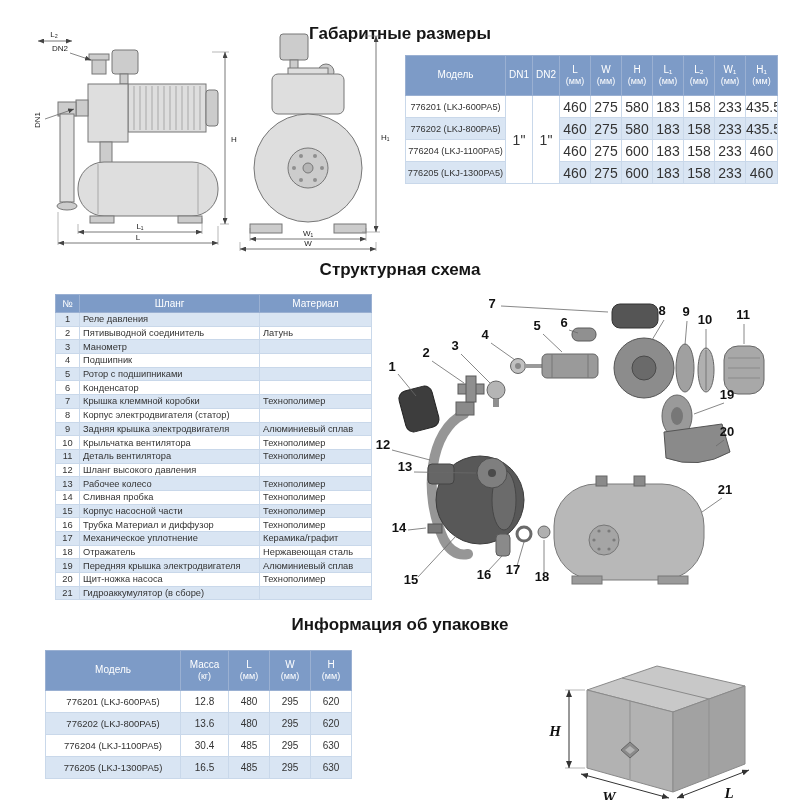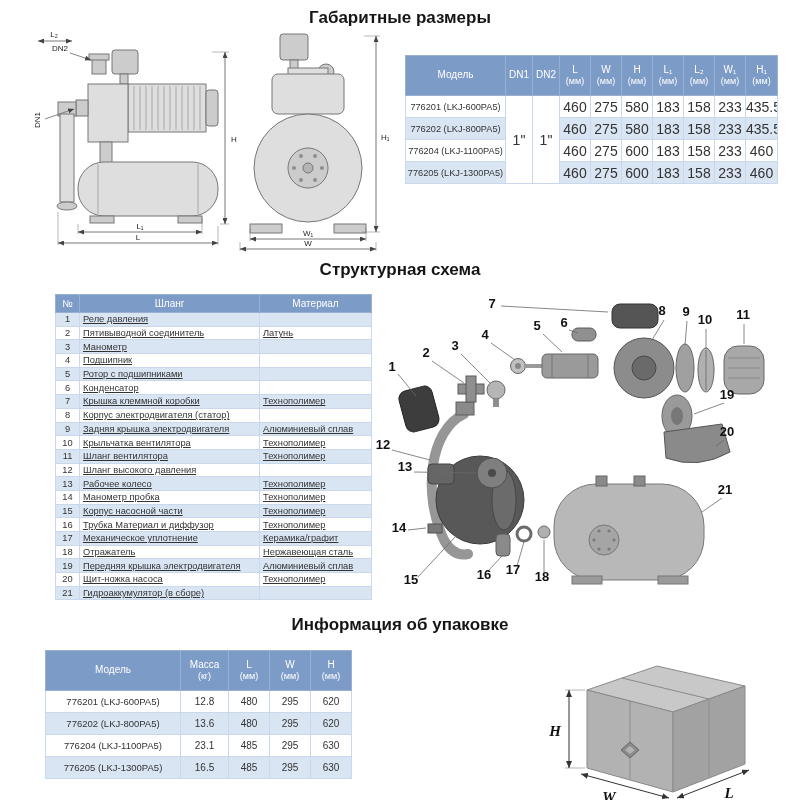--- a/index.html
+++ b/index.html
@@ -19,21 +19,21 @@
   #dims-table th { height:40px; font-size:10px; line-height:1.25; }
   #dims-table td { height:22px; font-size:14px; }
   #dims-table td.model { font-size:9.2px; }
   #dims-table tbody tr:nth-of-type(even) td { background:#d9e5f3; }
   #dims-table tbody tr:nth-of-type(even) td.dn,
   #dims-table td.dn { background:#fff; }
 
   #parts-table { left:55px; top:294px; width:316px; }
   #parts-table th { height:18px; font-size:10px; }
   #parts-table td { height:13.7px; font-size:9.3px; padding:0 3px; }
-  #parts-table td.part, #parts-table td.mat { text-align:left;text-decoration:underline; }
+  #parts-table td.part, #parts-table td.mat { text-align:left; }
   #parts-table tbody tr:nth-of-type(odd) td { background:#d9e5f3; }
 
   #pack-table { left:45px; top:650px; width:306px; }
   #pack-table th { height:40px; font-size:10px; line-height:1.25; }
   #pack-table td { height:22px; font-size:10px; }
   #pack-table td.model { font-size:9.5px; }
   #pack-table tbody tr:nth-of-type(even) td { background:#d9e5f3; }
 
   svg { position:absolute; }
   .dim { stroke:#555; stroke-width:0.8; fill:none; }
@@ -46,21 +46,21 @@
   .co { font-size:13px; font-weight:bold; fill:#111; text-anchor:middle;
         font-family:"Liberation Sans",sans-serif; }
   .boxlbl { font-family:"Liberation Serif", serif; font-style:italic;
             font-weight:bold; font-size:15px; fill:#111; text-anchor:middle; }
 </style>
 </head>
 <body>
 
 <div id="page">
 
-  <div class="title" style="top:8px">Габаритные размеры</div>
+  <div class="title" style="top:24px">Габаритные размеры</div>
 
   <svg style="left:28px; top:28px;" width="210" height="222" viewBox="0 0 210 222">
     <defs>
       <marker id="ah1" markerUnits="userSpaceOnUse" markerWidth="7" markerHeight="5" refX="6" refY="2.5" orient="auto-start-reverse">
         <path d="M0,0 L6,2.5 L0,5 z" fill="#444"></path>
       </marker>
     </defs>
 
     <rect class="shape2" x="64" y="30" width="14" height="16"></rect>
     <rect class="shape2" x="61" y="26" width="20" height="6"></rect>
@@ -324,39 +324,39 @@
         </tr>
 
         <tr>
           <td>10</td>
           <td class="part">Крыльчатка вентилятора</td>
           <td class="mat">Технополимер</td>
         </tr>
 
         <tr>
           <td>11</td>
-          <td class="part">Шланг вентилятора</td>
+          <td class="part">Деталь вентилятора</td>
           <td class="mat">Технополимер</td>
         </tr>
 
         <tr>
           <td>12</td>
           <td class="part">Шланг высокого давления</td>
           <td class="mat"></td>
         </tr>
 
         <tr>
           <td>13</td>
           <td class="part">Рабочее колесо</td>
           <td class="mat">Технополимер</td>
         </tr>
 
         <tr>
           <td>14</td>
-          <td class="part">Манометр пробка</td>
+          <td class="part">Сливная пробка</td>
           <td class="mat">Технополимер</td>
         </tr>
 
         <tr>
           <td>15</td>
           <td class="part">Корпус насосной части</td>
           <td class="mat">Технополимер</td>
         </tr>
 
         <tr>
@@ -553,21 +553,21 @@
         <tr>
           <td class="model">776202 (LKJ-800PA5)</td>
           <td>13.6</td>
           <td>480</td>
           <td>295</td>
           <td>620</td>
         </tr>
 
         <tr>
           <td class="model">776204 (LKJ-1100PA5)</td>
-          <td>23.1</td>
+          <td>30.4</td>
           <td>485</td>
           <td>295</td>
           <td>630</td>
         </tr>
 
         <tr>
           <td class="model">776205 (LKJ-1300PA5)</td>
           <td>16.5</td>
           <td>485</td>
           <td>295</td>

